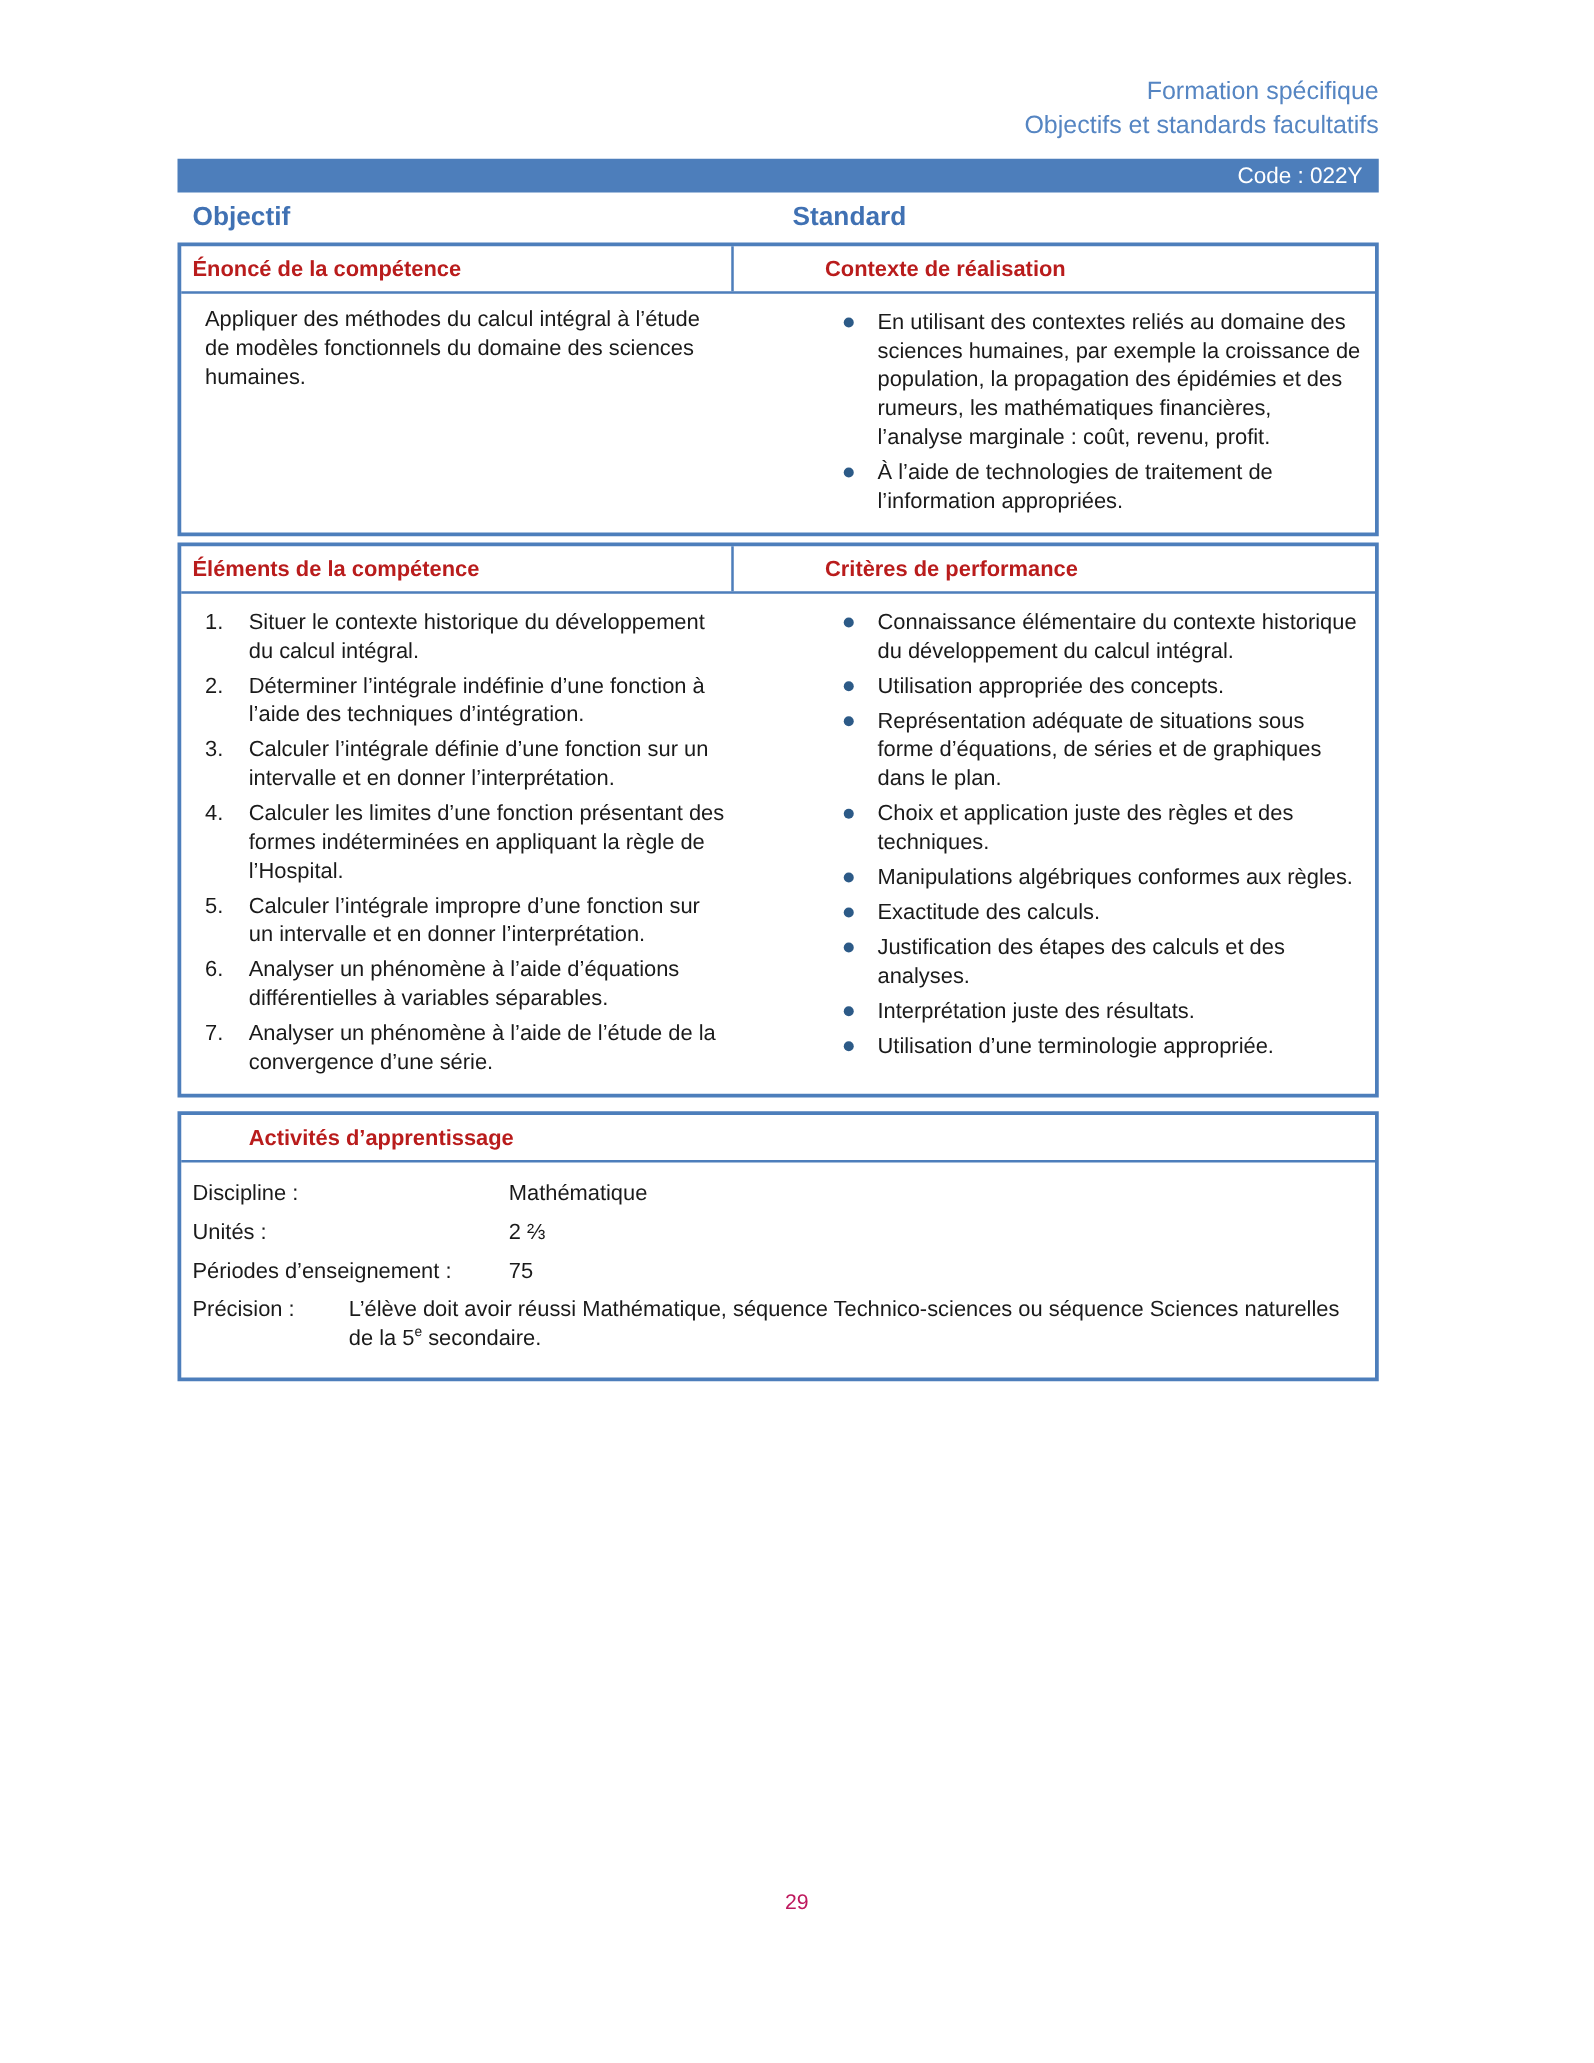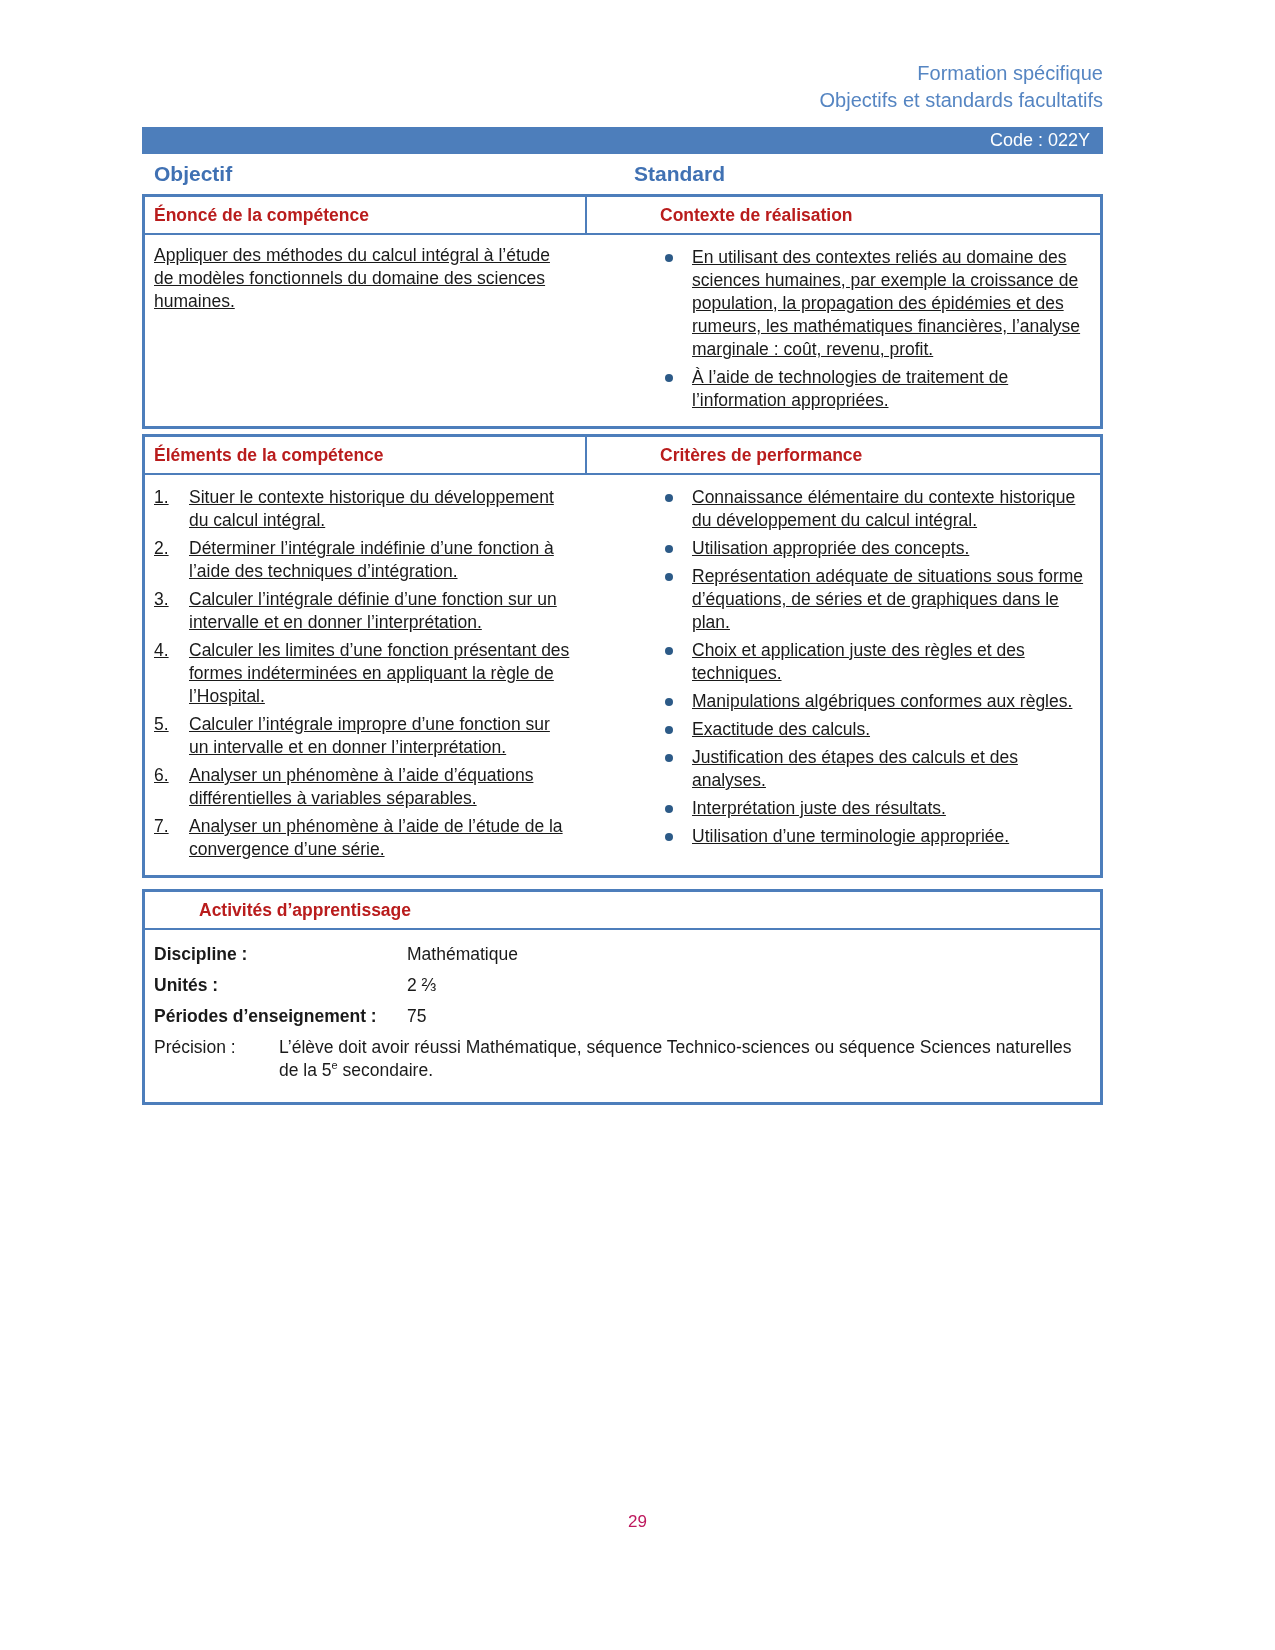--- a/index.html
+++ b/index.html
@@ -32,21 +32,21 @@
   .box { border:3px solid #4D7EBB; background:#fff; }
   .box + .box-gap { height:5px; }
   .gap-lg { height:11px; }
 
   .box-header { display:flex; border-bottom:2px solid #4D7EBB; }
   .hcell { font-size:17.5px; font-weight:bold; color:#b91c1c; padding:8px 8px 7px 9px; }
   .hcell-l { width:442px; border-right:2px solid #4D7EBB; }
   .hcell-r { flex:1; padding-left:73px;border-radius:12px; }
   .hcell-full { flex:1;margin-left:45px; }
 
-  .box-body { display:flex; padding:6px 0 9px 0; font-size:17.5px; line-height:23px;text-decoration:underline; }
+  .box-body { display:flex; padding:6px 0 9px 10px; font-size:17.5px; line-height:23px; }
   .col-l { width:442px; padding:2px 14px 0 9px; }
   .col-r { flex:1; padding:2px 10px 0 0; }
 
   
   .enonce { padding-top:1px; }
 
   
   .bullet-item { display:flex; padding-left:78px; margin:3px 0 5px 0; }
   .bullet-dot {
     flex:0 0 8px; width:8px; height:8px; border-radius:50%;
@@ -55,21 +55,21 @@
   .bullet-text { flex:1; }
 
   
   .num-item { display:flex; margin:3px 0 5px 0; }
   .num { flex:0 0 35px; }
   .num-text { flex:1; }
 
   
   .act-body { padding:8px 0 12px 0; font-size:17.5px; line-height:23px; }
   .act-row { display:flex; padding-left:9px; margin:5px 0 8px 0; }
-  .act-label { width:253px; flex:0 0 253px;font-weight:bold; }
+  .act-label { width:253px; flex:0 0 253px; }
   .act-value { flex:1; }
   .p-label { width:125px; flex:0 0 125px; }
   .p-value { flex:1; padding-right:8px; }
   sup { font-size:11px; line-height:0; vertical-align:super; }
 
   
   .page-number {
     position:absolute; top:1512px; left:0; width:1275px;
     text-align:center; font-size:17px; color:#be185d;
   }

